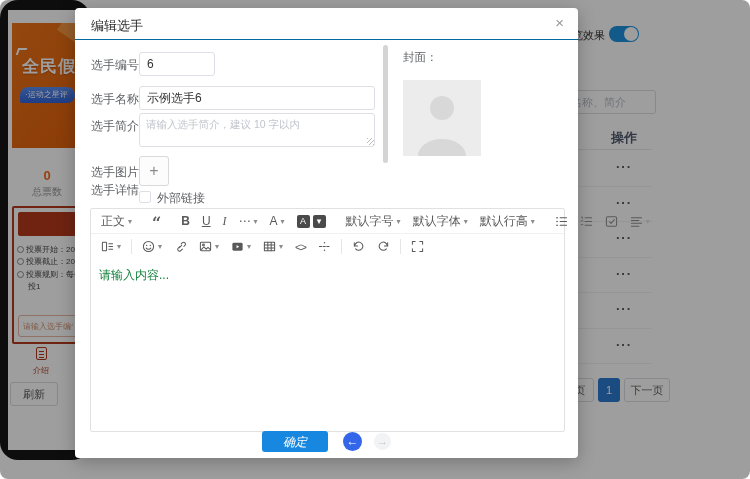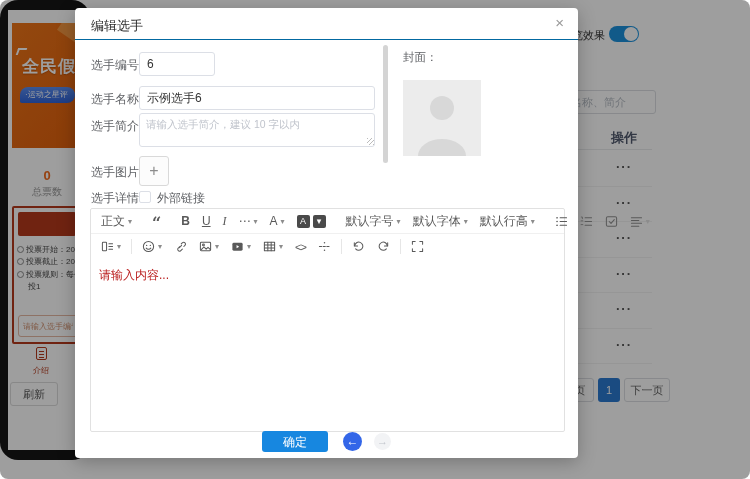--- a/index.html
+++ b/index.html
@@ -79,24 +79,24 @@
   .tbtn{display:inline-flex;align-items:center;padding:0 6px;height:21px;font-size:12px;color:#595959;border-radius:2px;cursor:pointer;white-space:nowrap;}
   .tbtn svg{stroke:#595959;fill:none;stroke-width:1.1;stroke-linecap:round;stroke-linejoin:round;}
   .caret{font-size:8px;color:#8c8c8c;margin-left:3px;}
   .tsep{width:1px;height:15px;background:#e6e6e6;margin:0 4px;}
   [data-name="bold-button"] span{font-weight:bold;}
   [data-name="underline-button"] span{text-decoration:underline;}
   [data-name="italic-button"] span{font-style:italic;font-family:"Liberation Serif",serif;}
   [data-name="quote-button"] span{font-family:"DejaVu Serif",serif;font-size:16px;font-weight:bold;line-height:10px;position:relative;top:3px;}
   [data-name="bg-color-button"] span{display:inline-block;background:#4a4a4a;color:#fff;font-size:9px;width:13px;height:13px;line-height:13px;text-align:center;border-radius:2px;}
   [data-name="code-button"] span{letter-spacing:-1px;font-size:11px;}
-  .ed-content{height:160px;padding:8px;font-size:12px;color:#b91c1c;cursor:text;}
+  .ed-content{height:160px;padding:8px;font-size:12px;color:#15803d;cursor:text;}
 
   .m-footer{position:absolute;left:0;top:420px;width:100%;height:30px;}
-  .confirm-btn{position:absolute;left:187px;top:3px;width:66px;height:21px;background:var(--confirm,#1787e0);border:none;border-radius:3px;color:#fff;font-size:12px;line-height:21px;cursor:pointer;}
+  .confirm-btn{position:absolute;left:187px;top:3px;width:66px;height:21px;background:var(--confirm,#1787e0);border:none;border-radius:3px;color:#fff;font-size:12px;line-height:21px;cursor:pointer;font-style:italic;}
   .nav-circle{position:absolute;border-radius:50%;text-align:center;cursor:pointer;}
   .nav-prev{left:268px;top:4px;width:19px;height:19px;background:var(--prev-circle,#3366e8);color:#fff;font-size:12px;line-height:19px;}
   .nav-next{left:299px;top:5px;width:17px;height:17px;background:#f2f3f5;color:#c0c4cc;font-size:11px;line-height:17px;}
 </style>
 </head>
 <body>
 
 <div class="stage" data-name="page-root">
 
   <div class="bg" data-name="admin-page">
@@ -179,21 +179,21 @@
     <span class="f-label" style="left:16px;top:83px;" data-name="player-name-label">选手名称</span>
     <input class="f-input" style="left: 64px; top: 78px; width: 236px;" data-name="player-name-input" value="示例选手6">
 
     <span class="f-label" style="left:16px;top:110px;" data-name="player-intro-label">选手简介</span>
     <textarea class="f-area" style="left: 64px; top: 105px; width: 236px; height: 34px;" data-name="player-intro-textarea" placeholder="请输入选手简介，建议 10 字以内"></textarea>
     <span class="resize-h" style="left:292px;top:130px;" data-name="resize-handle-icon"></span>
 
     <span class="f-label" style="left:16px;top:156px;" data-name="player-image-label">选手图片</span>
     <div class="upload" style="left:64px;top:148px;" data-name="image-upload-button">+</div>
 
-    <span class="f-label" style="left:16px;top:182px;" data-name="player-detail-label">选手详情</span>
+    <span class="f-label" style="left:16px;top:174px;" data-name="player-detail-label">选手详情</span>
     <span class="cb" style="left:64px;top:183px;" data-name="external-link-checkbox"></span>
     <span class="f-label" style="left:82px;top:182px;font-family:Liberation Serif, serif;" data-name="external-link-label">外部链接</span>
 
     <div class="m-scrollbar" data-name="form-scrollbar"></div>
 
     <div class="cover-row" data-name="cover-options-row">
       <span data-name="cover-label">封面：</span>
     </div>
     <div class="cover-img" data-name="cover-image-placeholder">
       <svg viewBox="0 0 78 76" width="78" height="76" data-name="person-silhouette-icon">

